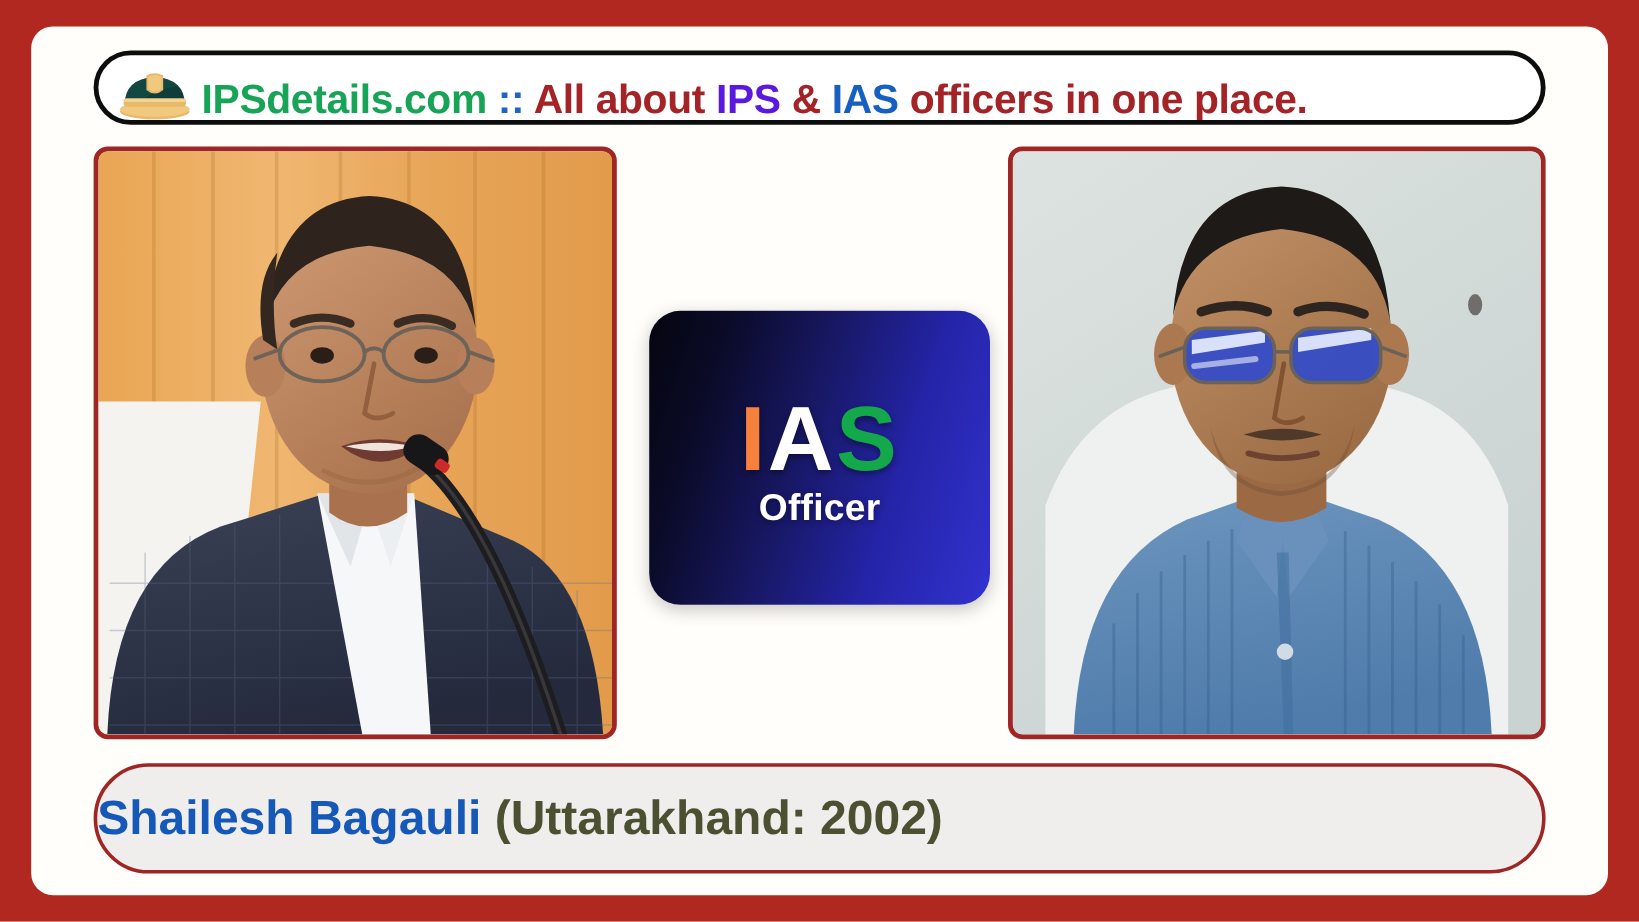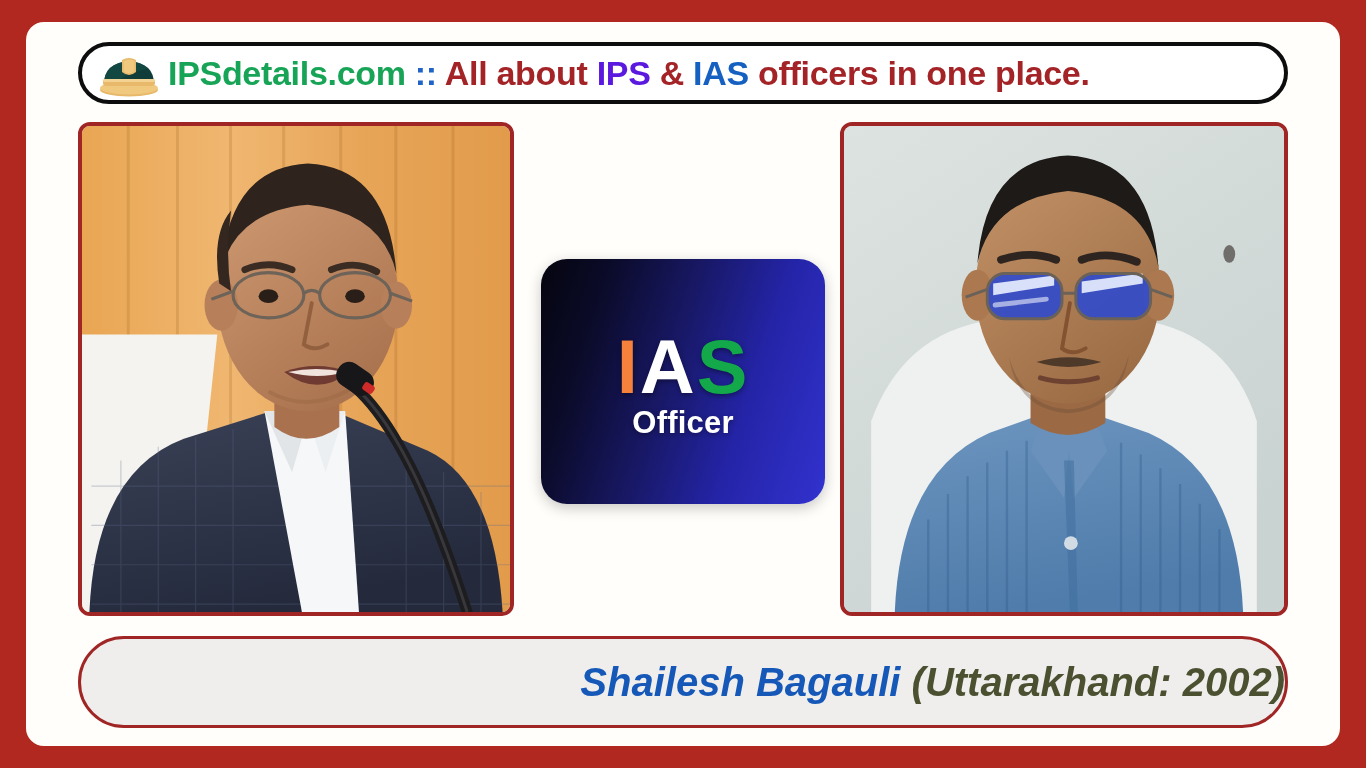--- a/index.html
+++ b/index.html
@@ -39,21 +39,21 @@
     position: absolute;
     left: 52px;
     top: 20px;
     right: 52px;
     height: 62px;
     background: #ffffff;
     border: 4px solid #0d0d0d;
     border-radius: 40px;
     box-sizing: border-box;
     display: flex;
-    align-items: center;
+    align-items: flex-end;
     justify-content: flex-start;
     padding-left: 16px;
     overflow: hidden;
   }
   #cap-icon {
     flex: 0 0 auto;
     width: 62px;
     height: 48px;
     margin-right: 8px;
     display: block;
@@ -141,22 +141,21 @@
     left: 52px;
     right: 52px;
     bottom: 18px;
     height: 92px;
     background: #efeeed;
     border: 3px solid #a02626;
     border-radius: 50px;
     box-sizing: border-box;
     display: flex;
     align-items: center;
-    justify-content: flex-end;
-    font-style: italic;
+    justify-content: flex-start;
   }
   #name-text {
     font-size: 40px;
     font-weight: 700;
     white-space: nowrap;
     line-height: 1;
   }
   .n-name  { color: #1558b8; }
   .n-cadre { color: #4b5130; }
 </style>

